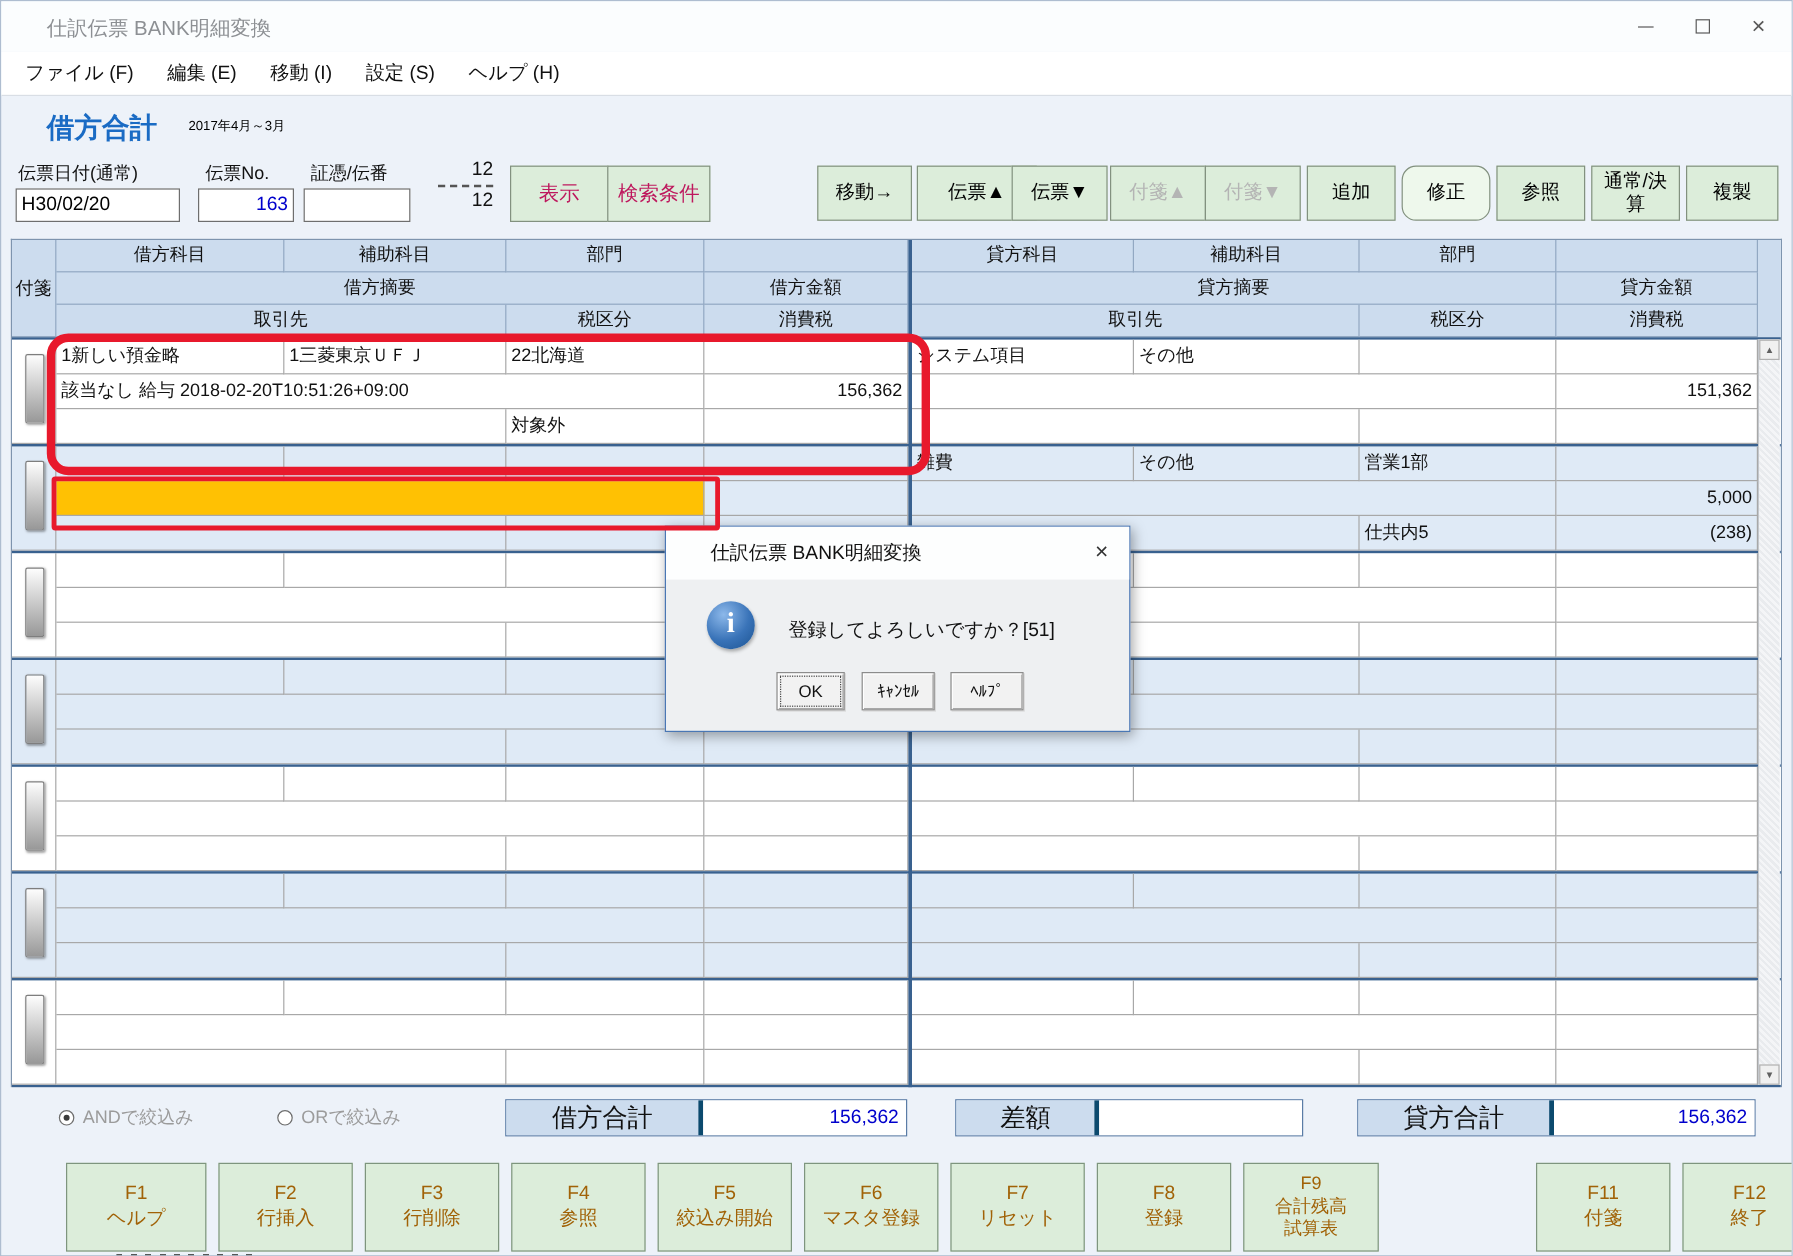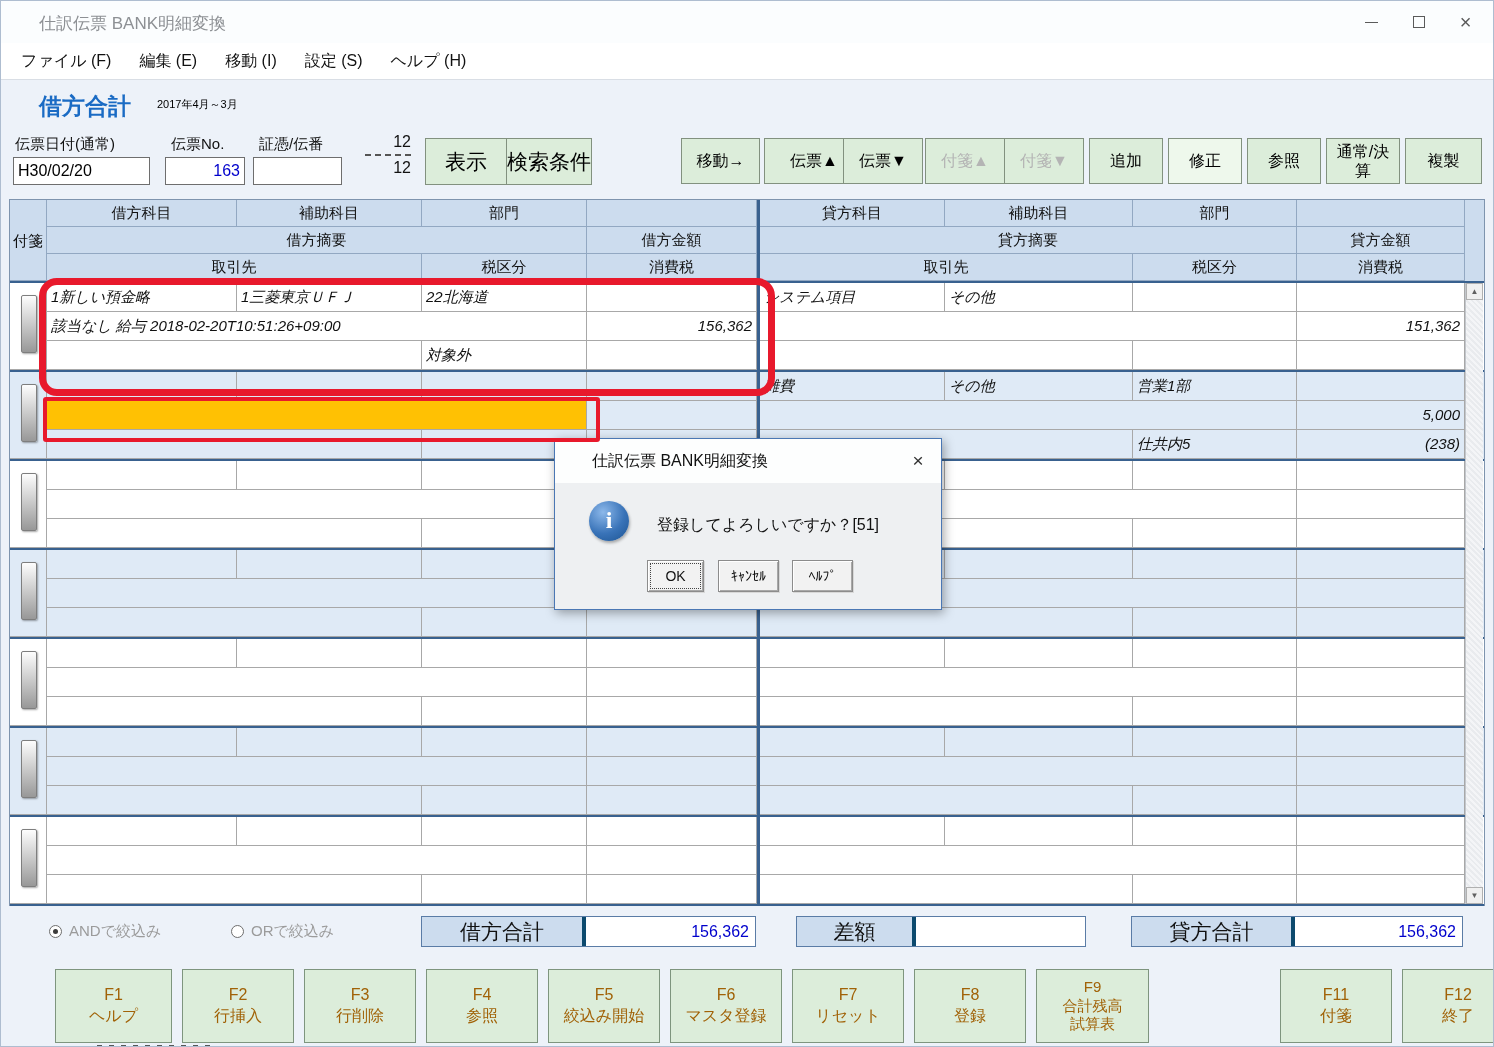--- a/index.html
+++ b/index.html
@@ -22,31 +22,31 @@
   
   .apptitle{position:absolute;left:38px;top:90px;font-size:23px;font-weight:bold;color:#1a6bc4;}
   .period{position:absolute;left:156px;top:96px;font-size:11px;color:#000000;}
 
   
   .fldlabel{position:absolute;top:134px;font-size:15px;color:#111;white-space:nowrap;}
   .fld{position:absolute;top:156px;height:28px;border:1px solid #6e6e6e;background:#fff;font-size:16px;padding:0 4px;box-sizing:border-box;font-family:inherit;}
   .num-blue{color:#0000cc;text-align:right;}
   .fraction{position:absolute;left:352px;top:132px;width:58px;text-align:right;font-size:16px;color:#111;}
   .frac-dash{width:46px;margin:3px 0 3px auto;border-top:2px dashed #555;}
-  .greenbtn{position:absolute;background:#dcedda;border:1px solid #82917f;box-sizing:border-box;display:flex;align-items:center;justify-content:center;font-size:21px;color:#000000;cursor:default;}
+  .greenbtn{position:absolute;background:#dcedda;border:1px solid #82917f;box-sizing:border-box;display:flex;align-items:center;justify-content:center;font-size:17px;color:#be185d;cursor:default;}
   .btn-display{left:424px;top:137px;width:82px;height:47px;}
   .btn-search{left:505px;top:137px;width:86px;height:47px;}
   .tbtn{position:absolute;top:137px;height:46px;background:#dcedda;border:1px solid #82917f;box-sizing:border-box;display:flex;align-items:center;justify-content:center;flex-wrap:wrap;font-size:16px;line-height:1.2;text-align:center;word-break:break-all;padding:0 3px;}
   .tbtn.dis{color:#b4b4b4;}
   .tbtn.act{background:#eef8ec;}
 
   
   .grid{position:absolute;left:8px;top:198px;width:1474px;height:706px;border:1px solid #7e94ae;border-bottom:none;background:#fff;}
   .gridhead{position:relative;height:81px;background:#ccdcee;}
-  .gridbody{position:relative;border-bottom:2px solid #39618f;font-style:italic;}
+  .gridbody{position:relative;border-bottom:2px solid #39618f;}
   .cell{position:absolute;box-sizing:border-box;border-right:1px solid #a8a8a8;border-bottom:1px solid #a8a8a8;font-size:15px;line-height:28px;height:29px;padding:0 4px;overflow:hidden;white-space:nowrap;color:#111;}
   .hcell{position:absolute;box-sizing:border-box;border-right:1px solid #92a8c2;border-bottom:1px solid #92a8c2;font-size:15px;line-height:26px;height:27px;text-align:center;overflow:hidden;white-space:nowrap;color:#111;}
   .hr1{top:0;} .hr2{top:27px;} .hr3{top:54px;}
   .r1{top:0;} .r2{top:29px;} .r3{top:58px;}
   .fusenh{left:0;top:0;width:37px;height:81px;line-height:81px;padding:0;}
   .fusen{left:0;top:0;width:37px;height:87px;}
   .d1{left:37px;width:190px;} .d2{left:227px;width:185px;} .d3{left:412px;width:165px;} .d4{left:577px;width:170px;}
   .dsum{left:37px;width:540px;} .dpart{left:37px;width:375px;}
   .c1{left:750px;width:185px;} .c2{left:935px;width:188px;} .c3{left:1123px;width:164px;} .c4{left:1287px;width:168px;}
   .csum{left:750px;width:537px;} .cpart{left:750px;width:373px;}
@@ -373,21 +373,21 @@
   <div class="anno anno1"></div>
   <div class="anno anno2"></div>
 
   <div class="clipped-marks"></div>
 <div class="tbtn" style="left: 680px; top: 137px; width: 79px;">移動→</div>
     <div class="tbtn" style="left: 763px; top: 137px; width: 100px;">伝票▲</div>
     <div class="tbtn" style="left: 842px; top: 137px; width: 80px;">伝票▼</div>
     <div class="tbtn dis" style="left: 924px; top: 137px; width: 80px;">付箋▲</div>
     <div class="tbtn dis" style="left: 1003px; top: 137px; width: 80px;">付箋▼</div>
     <div class="tbtn" style="left: 1088px; top: 137px; width: 74px;">追加</div>
-    <div class="tbtn act" style="left: 1167px; top: 137px; width: 74px;">修正</div>
+    <div class="tbtn act" style="left: 1167px; top: 137px; width: 74px; border-radius: 12px;">修正</div>
     <div class="tbtn" style="left: 1246px; top: 137px; width: 74px;">参照</div>
     <div class="tbtn" style="left: 1325px; top: 137px; width: 74px;">通常/決算</div>
     <div class="tbtn" style="left: 1404px; top: 137px; width: 77px;">複製</div>
     <div class="fkey" style="left: 18px; width: 117px;">
       <div class="fk-key">F1</div>
       <div class="fk-line">ヘルプ</div>
     </div>
     <div class="fkey" style="left: 145px; width: 112px;">
       <div class="fk-key">F2</div>
       <div class="fk-line">行挿入</div>

